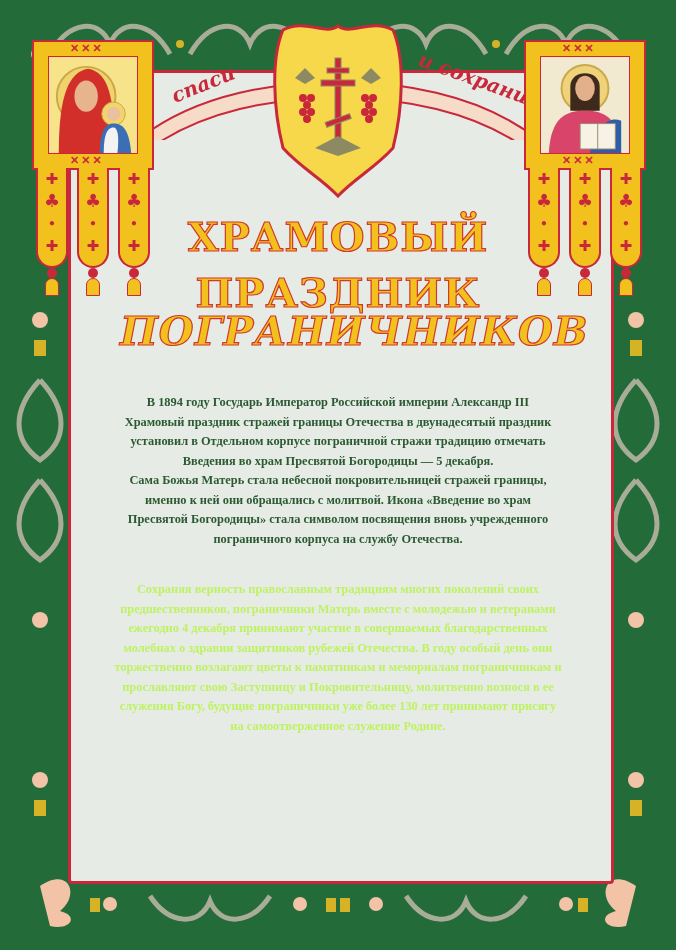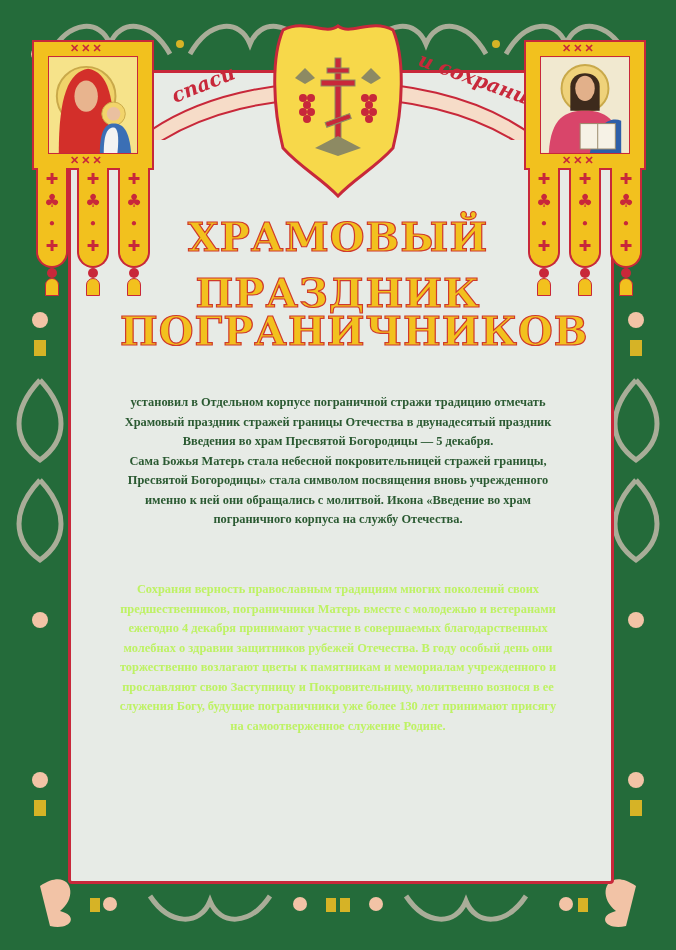--- a/index.html
+++ b/index.html
@@ -195,36 +195,37 @@
         <div class="fringe"></div>
       </div>
     <div class="tassel" style="left:95px;">
         <div class="knob"></div>
         <div class="fringe"></div>
       </div>
   </div>
 
   <div class="title" style="top:216px;">ХРАМОВЫЙ</div>
   <div class="title" style="top:272px;">ПРАЗДНИК</div>
-  <div class="title" style="top:310px;">ПОГРАНИЧНИКОВ</div>
+  <div class="title" style="top:310px;font-style:italic;">ПОГРАНИЧНИКОВ</div>
 
   <div class="p-green">
+    <div>В 1894 году Государь Император Российской империи Александр III</div>
+    <div>Храмовый праздник стражей границы Отечества в двунадесятый праздник</div>
     <div>установил в Отдельном корпусе пограничной стражи традицию отмечать</div>
-    <div>Храмовый праздник стражей границы Отечества в двунадесятый праздник</div>
     <div>Введения во храм Пресвятой Богородицы — 5 декабря.</div>
     <div>Сама Божья Матерь стала небесной покровительницей стражей границы,</div>
+    <div>именно к ней они обращались с молитвой. Икона «Введение во храм</div>
     <div>Пресвятой Богородицы» стала символом посвящения вновь учрежденного</div>
-    <div>именно к ней они обращались с молитвой. Икона «Введение во храм</div>
     <div>пограничного корпуса на службу Отечества.</div>
   </div>
 
   <div class="p-red">
     <div>Сохраняя верность православным традициям многих поколений своих</div>
     <div>предшественников, пограничники Матерь вместе с молодежью и ветеранами</div>
     <div>ежегодно 4 декабря принимают участие в совершаемых благодарственных</div>
     <div>молебнах о здравии защитников рубежей Отечества. В году особый день они</div>
-    <div>торжественно возлагают цветы к памятникам и мемориалам учрежденного и</div>
+    <div>торжественно возлагают цветы к памятникам и мемориалам пограничникам и</div>
     <div>прославляют свою Заступницу и Покровительницу, молитвенно вознося в ее</div>
     <div>служения Богу, будущие пограничники уже более 130 лет принимают присягу</div>
     <div>на самоотверженное служение Родине.</div>
   </div>
 
 </div>
 
 </body></html>

